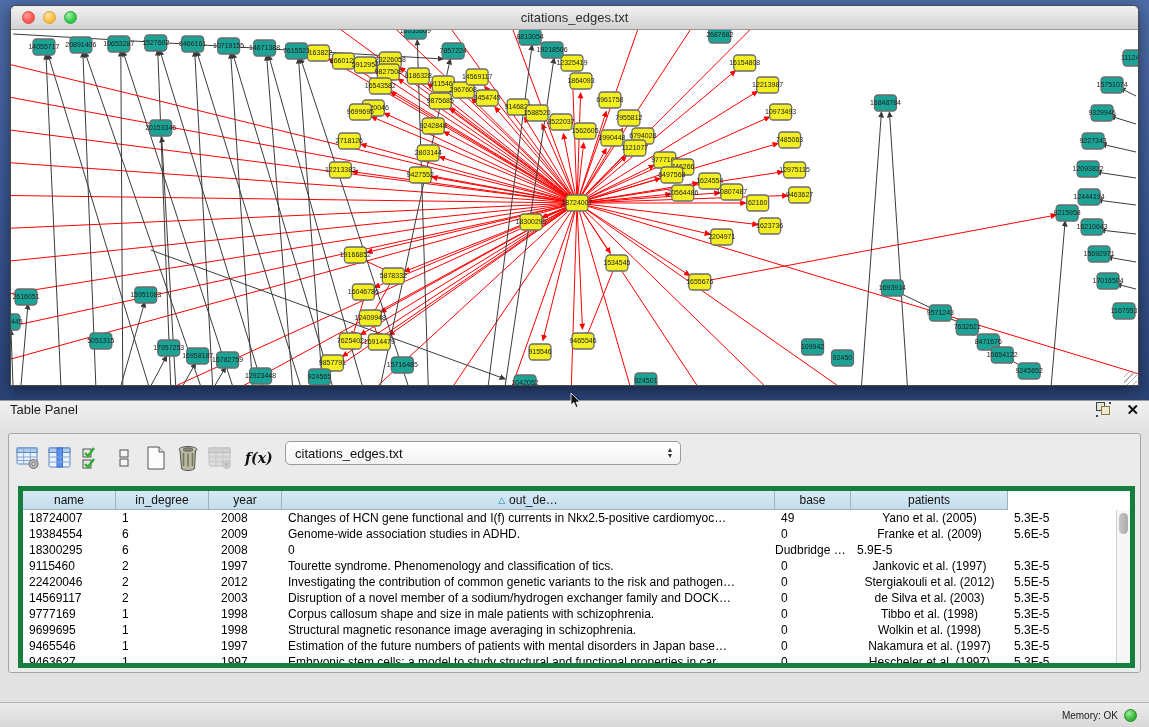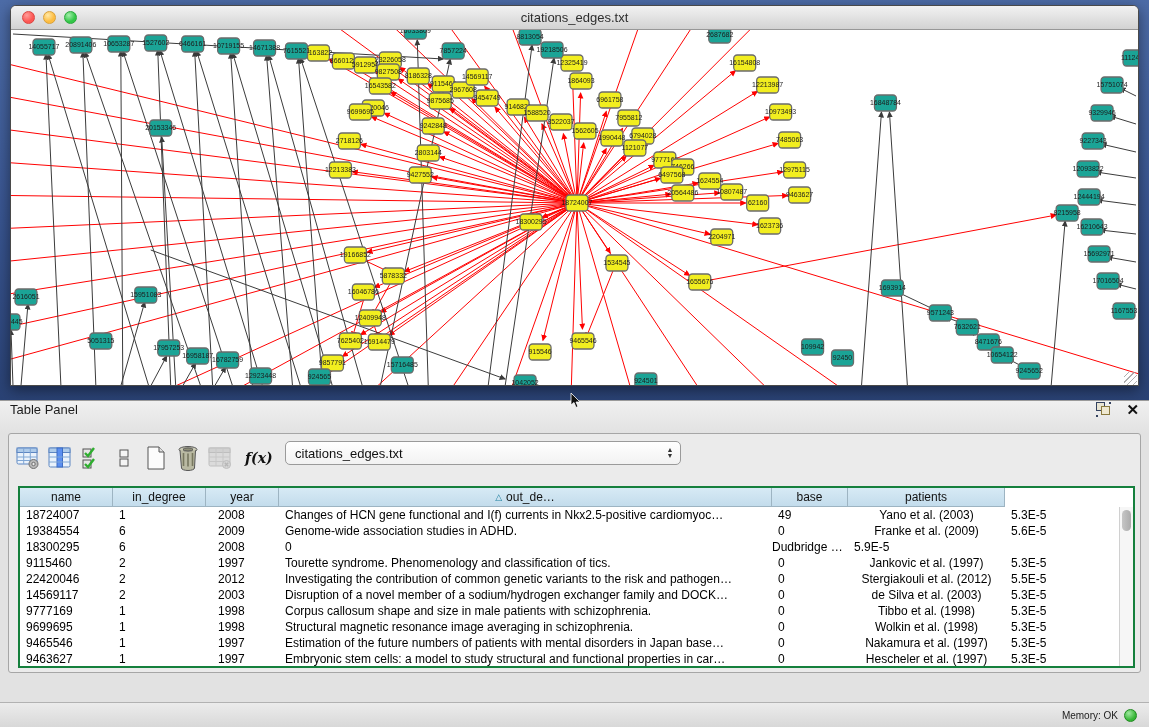--- a/index.html
+++ b/index.html
@@ -49,21 +49,21 @@
   .tbtn { width:30px; height:30px; display:flex; align-items:center; justify-content:center; margin-right:2px; }
   .tbtn svg { display:block; }
   .fx { font-family:"DejaVu Serif", serif; font-style:italic; font-weight:bold; font-size:14px; color:#111; margin:0 6px 0 8px; }
   .dropdown { position:absolute; left:276px; top:7px; width:396px; height:24px; background:linear-gradient(180deg,#ffffff,#f2f2f2);
     border:1px solid #9a9a9a; border-radius:5px; display:flex; align-items:center; }
   .dropdown .val { flex:1; font-size:13px; color:#111; padding-left:9px; }
   .stepper { width:20px; height:100%; display:flex; flex-direction:column; align-items:center; justify-content:center; color:#333; }
   .stepper span { font-size:7px; line-height:6px; }
 
   
-  .dtable { position:absolute; left:9px; top:52px; width:1117px; height:182px; background:#fff; border:2px solid #15803d; }
+  .dtable { position:absolute; left:9px; top:52px; width:1117px; height:182px; background:#fff; border:5px solid #15803d; }
   .thead { display:grid; grid-template-columns:93px 93px 73px 493px 76px 157px 93px 1fr; height:19px; }
   .thead .hc { background:linear-gradient(180deg,#d7eaf5,#c3dcec); border-right:1px solid #9db4c2; border-bottom:1px solid #9db4c2;
     font-size:12px; color:#111; display:flex; align-items:center; justify-content:center; overflow:hidden; white-space:nowrap; }
   .thead .hc.filler { background:#fff; border-right:none; border-bottom:none; }
   .sort-tri { color:#1e7f9e; font-size:9px; margin-right:4px; }
   .tbody { position:absolute; left:0; top:19px; right:14px; bottom:0; overflow:hidden; }
   .trow { display:grid; grid-template-columns:93px 93px 73px 493px 76px 157px 93px; height:16px; font-size:12px; color:#000; }
   .trow > div { line-height:16px; white-space:nowrap; overflow:hidden; text-overflow:ellipsis; padding-left:6px; }
   .trow .c-year { padding-left:12px; }
   .trow .c-short { text-align:center; padding-left:0; }
@@ -777,21 +777,21 @@
             </div>
           <div class="hc filler"></div>
         </div>
         <div class="tbody" id="tbody">
             <div class="trow">
               <div class="c-name">18724007</div>
               <div class="c-indeg">1</div>
               <div class="c-year">2008</div>
               <div class="c-title">Changes of HCN gene functional and I(f) currents in Nkx2.5-positive cardiomyoc…</div>
               <div class="c-out">49</div>
-              <div class="c-short">Yano et al. (2003)</div>
+              <div class="c-short">Yano et al. (2005)</div>
               <div class="c-rank">5.3E-5</div>
             </div>
             <div class="trow">
               <div class="c-name">19384554</div>
               <div class="c-indeg">6</div>
               <div class="c-year">2009</div>
               <div class="c-title">Genome-wide association studies in ADHD.</div>
               <div class="c-out">0</div>
               <div class="c-short">Franke et al. (2009)</div>
               <div class="c-rank">5.6E-5</div>

